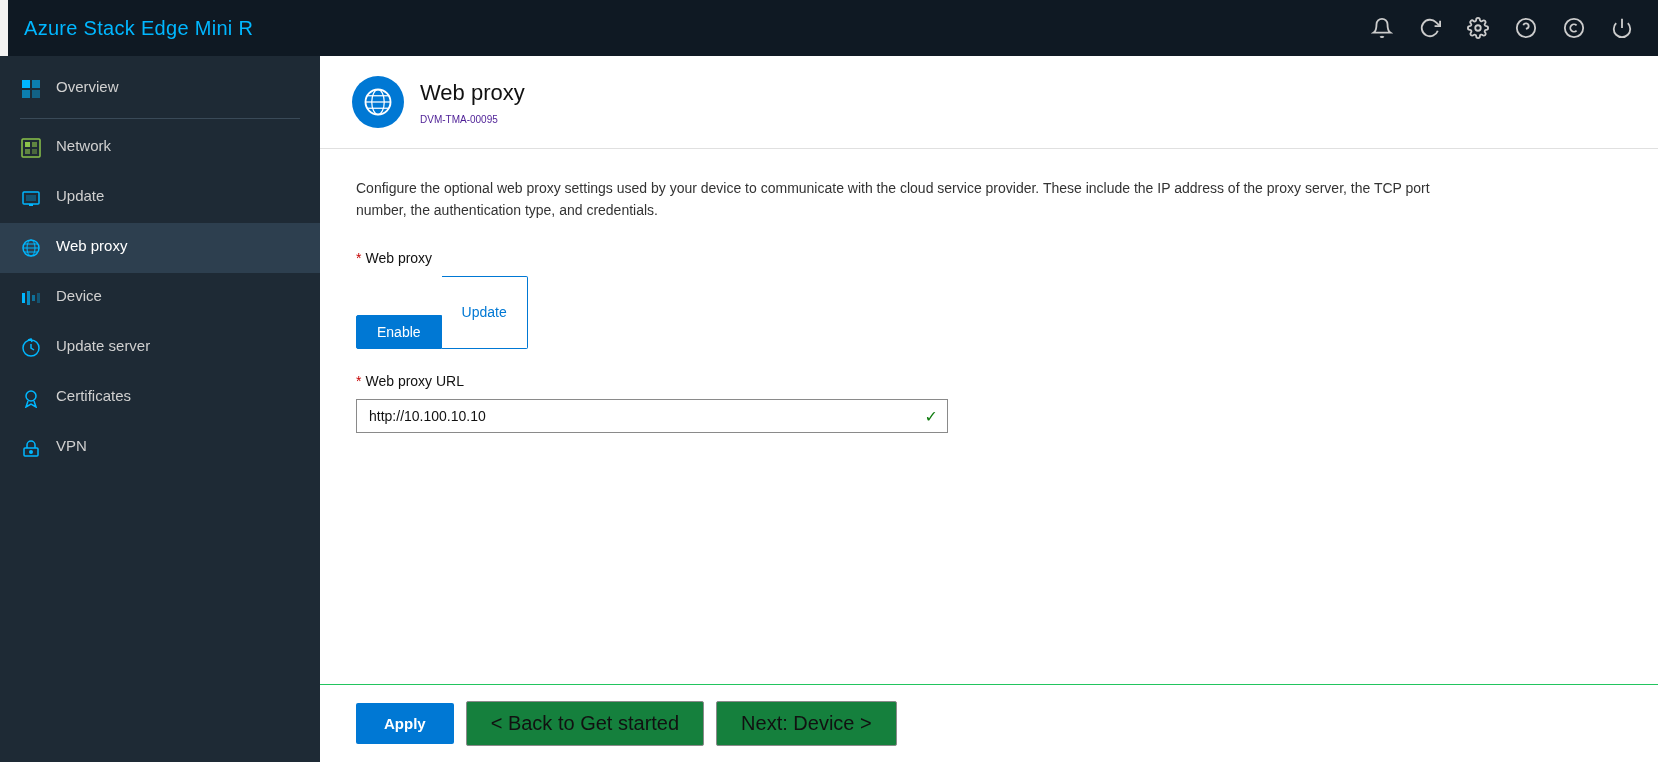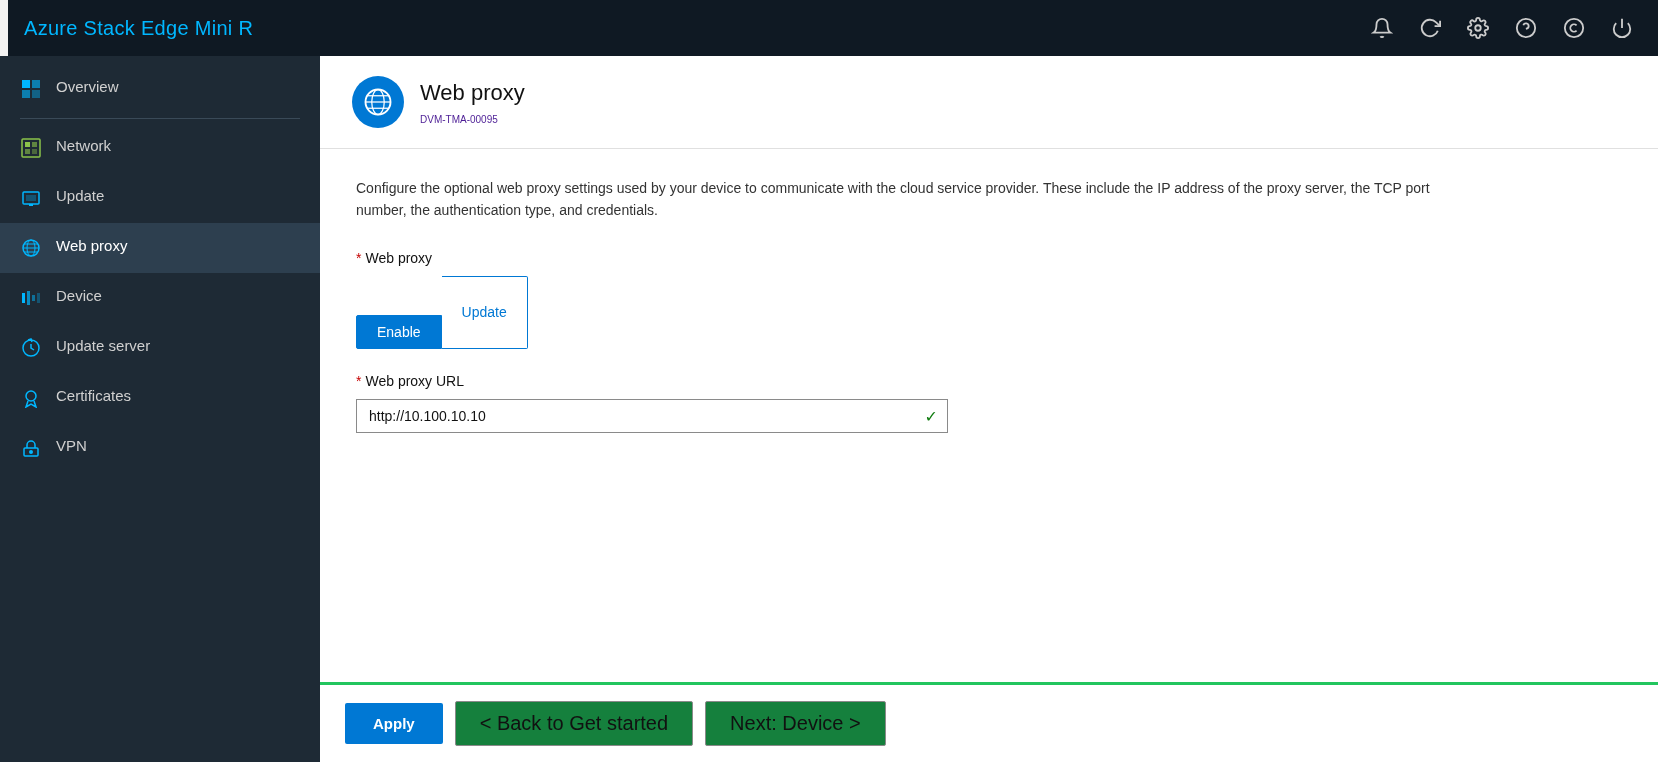--- a/index.html
+++ b/index.html
@@ -200,22 +200,22 @@
       position: absolute;
       right: 10px;
       top: 50%;
       transform: translateY(-50%);
       color: #107c10;
       font-size: 16px;
     }
 
     
     .content-footer {
-      border-top: 3px solid #22c55e;
-      padding: 16px 25px;
+      border-top: 1px solid #22c55e;
+      padding: 16px 36px;
       display: flex;
       align-items: center;
       gap: 12px;
       flex-shrink: 0;
       background: #fff;
     }
     .btn-primary {
       background: #0078d4;
       color: #fff;
       border: none;

